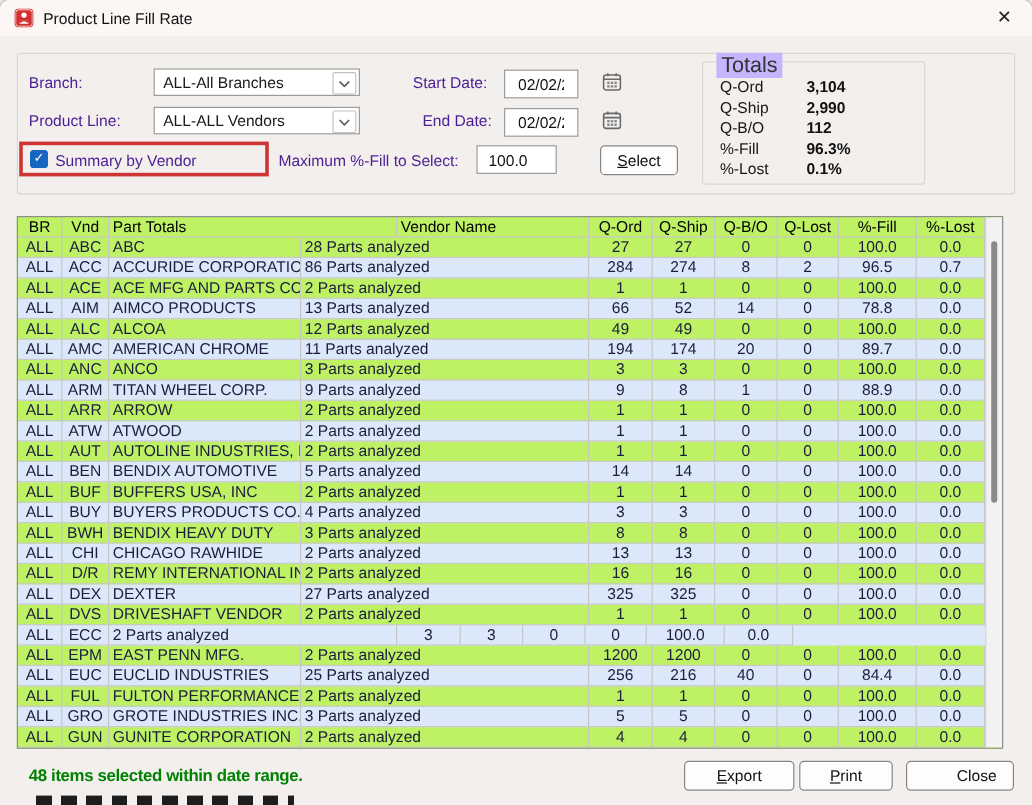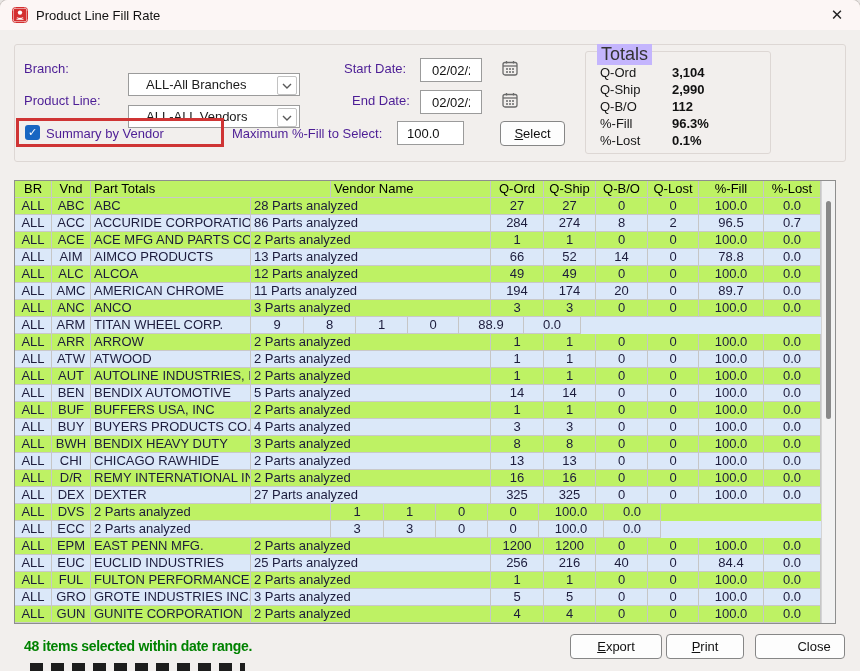--- a/index.html
+++ b/index.html
@@ -10,21 +10,21 @@
   .titlebar{position:absolute;left:0;top:0;right:0;height:30px;background:#fcf6f5;}
   .appicon{position:absolute;left:12px;top:7px;width:16px;height:16px;}
   .apptitle{position:absolute;left:36px;top:8px;font-size:13px;color:#111;}
   .closebtn{position:absolute;right:8px;top:3px;width:30px;height:24px;text-align:center;
     line-height:24px;font-size:15px;color:#222;cursor:pointer;}
   
   .groupbox{position:absolute;border:1px solid #ddd7d4;border-radius:3px;}
   .filterbox{left:14px;top:44px;width:830px;height:116px;}
   .lbl{position:absolute;white-space:nowrap;color:#4c1d95;}
   .combo{position:absolute;width:172px;height:23px;background:#fff;border:1px solid #9b9b9b;
-    box-sizing:border-box;line-height:21px;padding-left:17px;cursor:default;margin-top:16px;}
+    box-sizing:border-box;line-height:21px;padding-left:7px;cursor:default;}
   .combo .chev{position:absolute;right:2px;top:2px;width:18px;height:17px;border:1px solid #c2c2c2;
     border-radius:2px;display:flex;align-items:center;justify-content:center;}
   .txtinput{position:absolute;height:21px;background:#fff;border:1px solid #9b9b9b;
     box-sizing:border-box;font-family:"Liberation Sans",sans-serif;font-size:13px;color:#111;padding:11px;}
   .ctr{text-align:center;}
   .calbtn{position:absolute;width:22px;height:22px;display:flex;align-items:center;
     justify-content:center;cursor:pointer;}
   .redbox{position:absolute;left:16px;top:118px;width:208px;height:29px;
     border:3px solid #cf3434;box-sizing:border-box;}
   .checkbox{position:absolute;left:25px;top:125px;width:15px;height:15px;background:#1766c2;
@@ -273,20 +273,21 @@
             <div class="cell c5">3</div>
             <div class="cell c6">0</div>
             <div class="cell c7">0</div>
             <div class="cell c8">100.0</div>
             <div class="cell c9">0.0</div>
           </div>
           <div class="trow alt">
             <div class="cell c0">ALL</div>
             <div class="cell c1">ARM</div>
             <div class="cell c2">TITAN WHEEL CORP.</div>
+            <div class="cell c3">9 Parts analyzed</div>
             <div class="cell c4">9</div>
             <div class="cell c5">8</div>
             <div class="cell c6">1</div>
             <div class="cell c7">0</div>
             <div class="cell c8">88.9</div>
             <div class="cell c9">0.0</div>
           </div>
           <div class="trow">
             <div class="cell c0">ALL</div>
             <div class="cell c1">ARR</div>
@@ -403,20 +404,21 @@
             <div class="cell c4">325</div>
             <div class="cell c5">325</div>
             <div class="cell c6">0</div>
             <div class="cell c7">0</div>
             <div class="cell c8">100.0</div>
             <div class="cell c9">0.0</div>
           </div>
           <div class="trow">
             <div class="cell c0">ALL</div>
             <div class="cell c1">DVS</div>
+            <div class="cell c2">DRIVESHAFT VENDOR</div>
             <div class="cell c3">2 Parts analyzed</div>
             <div class="cell c4">1</div>
             <div class="cell c5">1</div>
             <div class="cell c6">0</div>
             <div class="cell c7">0</div>
             <div class="cell c8">100.0</div>
             <div class="cell c9">0.0</div>
           </div>
           <div class="trow alt">
             <div class="cell c0">ALL</div>

